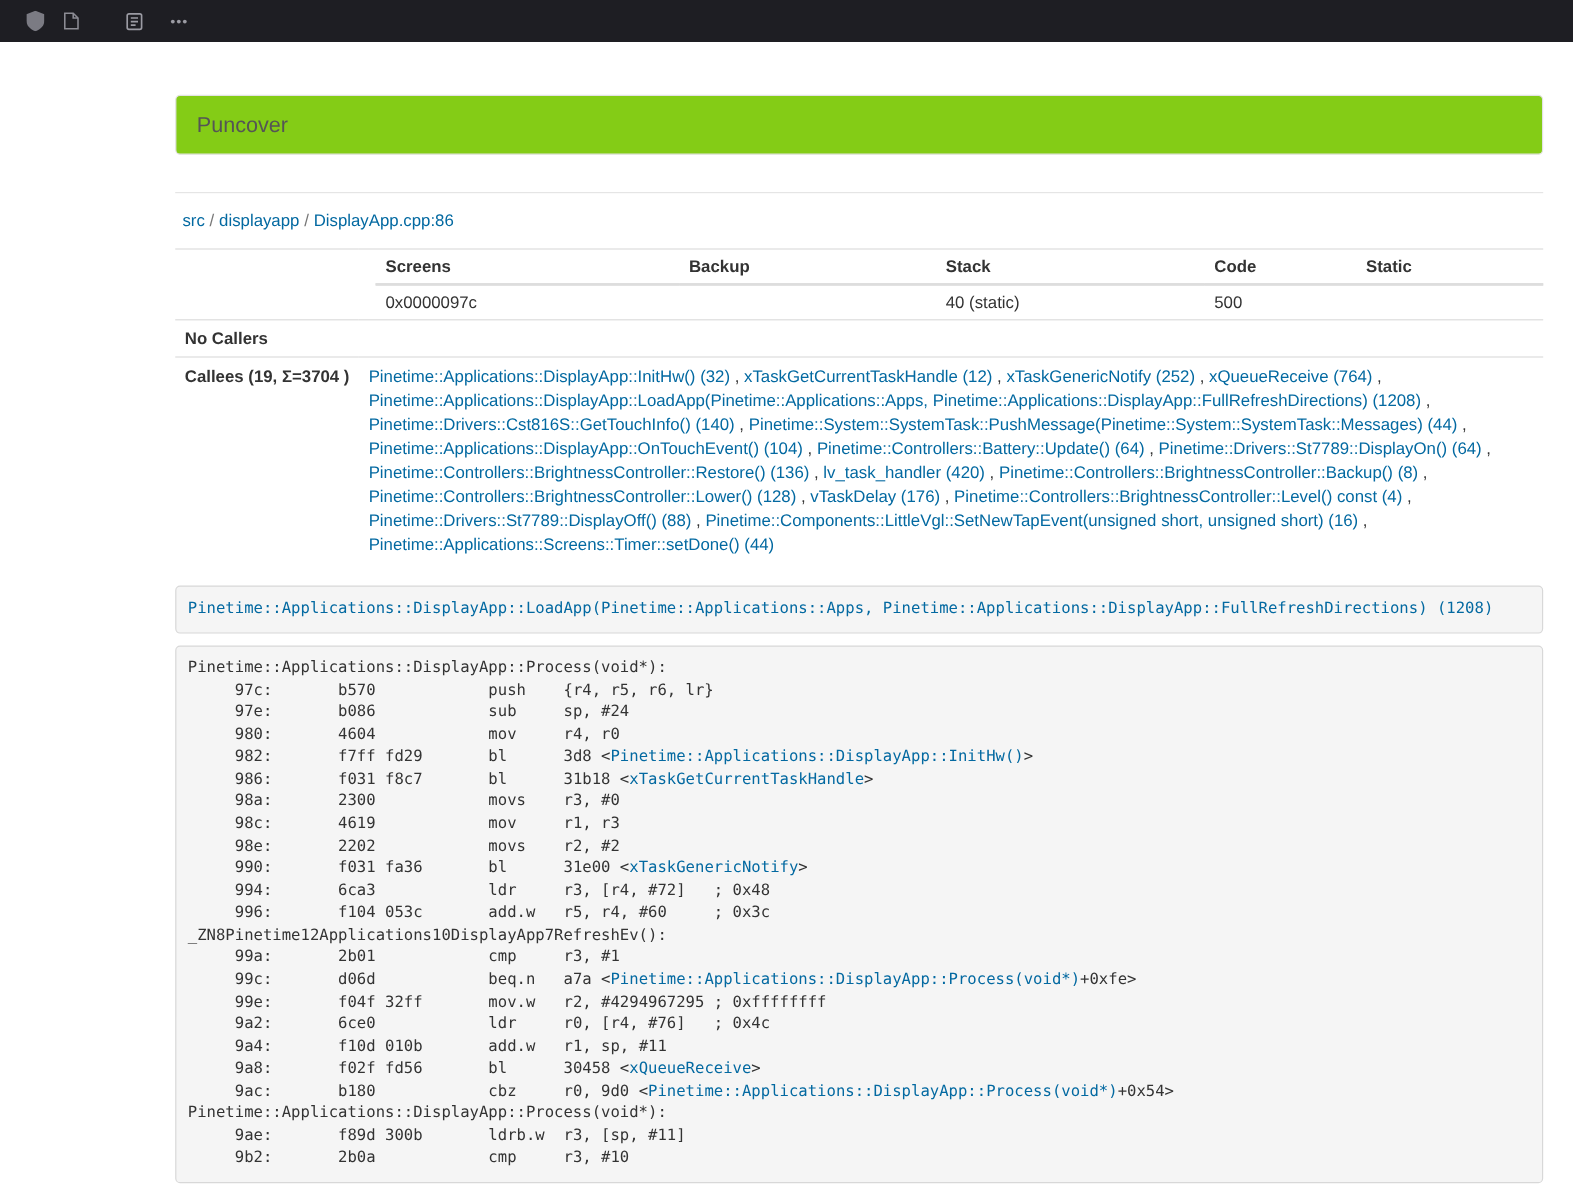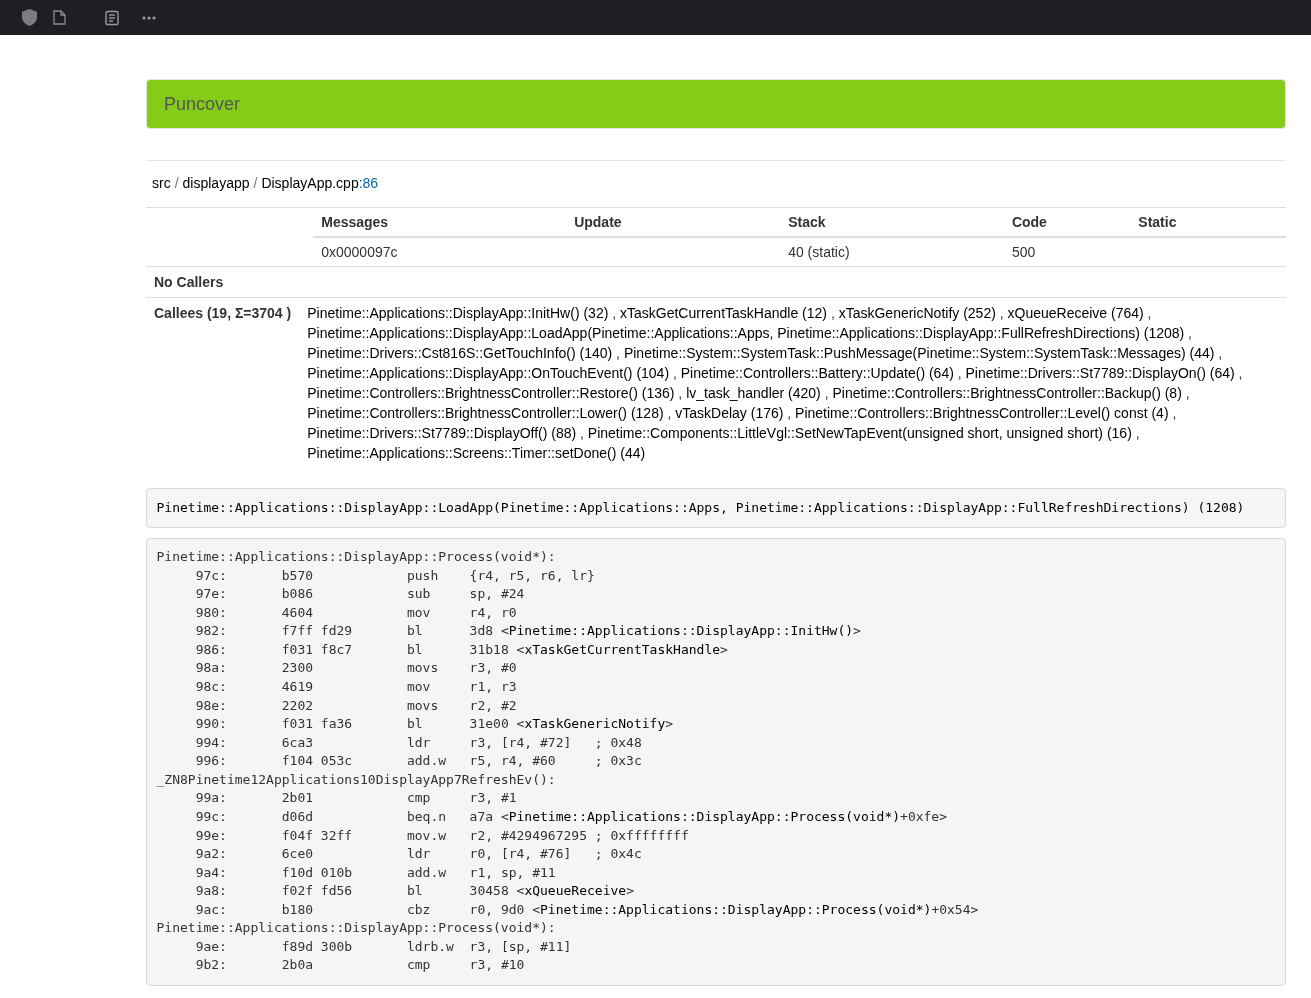--- a/index.html
+++ b/index.html
@@ -1,21 +1,21 @@
 <!DOCTYPE html>
 <html><head>
 <meta charset="utf-8">
 <style>
   * { box-sizing: border-box; }
   html, body { margin:0; padding:0; }
   body {
     width:1311px; height:998px; overflow:hidden; background:#fff;
     font-family:"Liberation Sans", sans-serif; font-size:14px; color:#333;
   }
-  a.lnk { color:#000000; text-decoration:none; cursor:pointer; }
+  a.lnk { color:#0369a1; text-decoration:none; cursor:pointer; }
 
   
   .topbar {
     height:35px; background:#1e1e23; display:flex; align-items:center;
     padding:0 14px 0 22px;
   }
   .topbar .icn { display:inline-flex; align-items:center; }
   .topbar .shield { margin-right:16px; }
   .topbar .pageicon { margin-right:18px; }
   .topbar .url { font-size:13px; color:#8a8a91; white-space:nowrap; overflow:hidden; flex:1; }
@@ -119,22 +119,22 @@
         <table class="detail-table">
           <colgroup>
             <col style="width:26%">
                 <col style="width:22%">
                 <col style="width:23%">
                 <col style="width:13%">
                 <col style="width:16%">
           </colgroup>
           <thead>
             <tr>
-              <th>Messages</th>
-              <th>Update</th>
+              <th>Screens</th>
+              <th>Backup</th>
               <th>Stack</th>
               <th>Code</th>
               <th>Static</th>
             </tr>
           </thead>
           <tbody>
             <tr>
               <td>0x0000097c</td>
               <td></td>
               <td>40 (static)</td>

